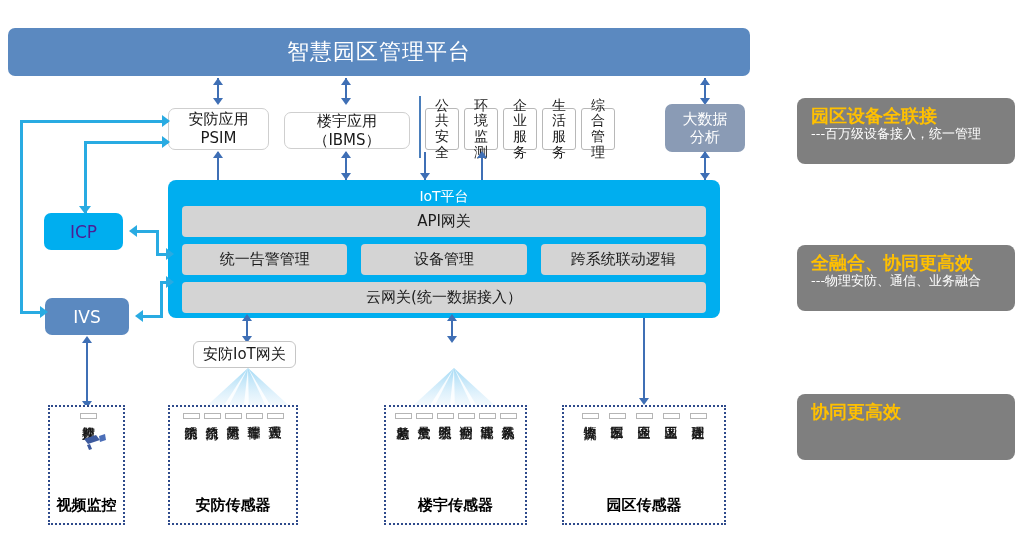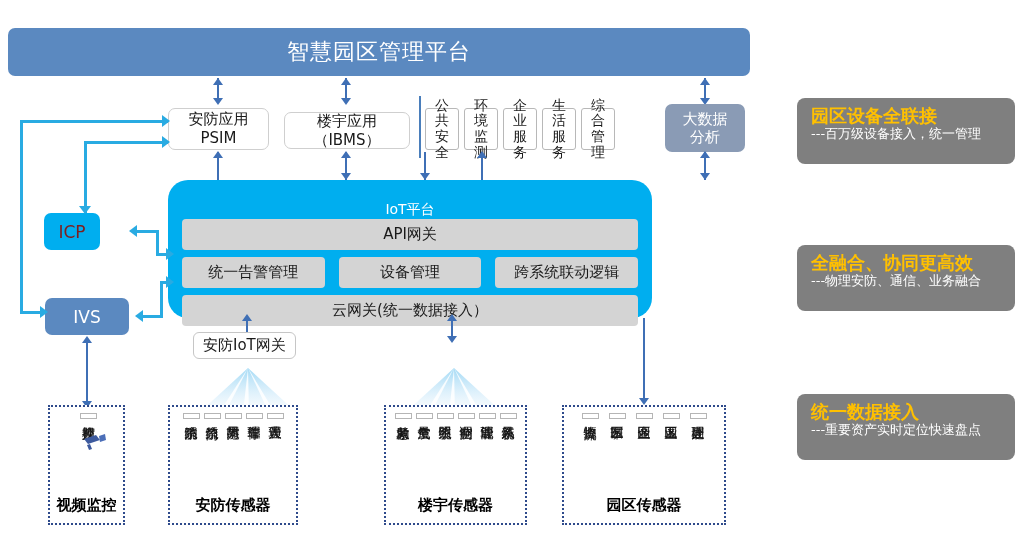--- a/index.html
+++ b/index.html
@@ -32,41 +32,41 @@
   }
 
   .bigdata {
     position: absolute; background: #8A9BB5; border-radius: 7px;
     display: flex; align-items: center; justify-content: center;
     text-align: center; color: #ffffff; font-size: 15px; line-height: 1.2;
   }
 
   
   .iot-platform {
-    position: absolute; left: 168px; top: 180px; width: 484px; height: 138px;
-    background: #00AEEF; border-radius: 20px;
-    padding: 19px 14px 12px 14px;
+    position: absolute; left: 168px; top: 180px; width: 552px; height: 138px;
+    background: #00AEEF; border-radius: 8px;
+    padding: 6px 14px 12px 14px;
   }
   .iot-title {
     text-align: center; color: #ffffff; font-size: 14px;
     height: 20px; line-height: 20px;
   }
   .iot-row { display: flex; gap: 14px; margin-bottom: 7px; }
   .iot-cell {
     background: #D4D4D4; border-radius: 4px; height: 31px; flex: 1;
     display: flex; align-items: center; justify-content: center;
     color: #1a1a1a; font-size: 15px;
   }
 
   
   .icp {
-    position: absolute; left: 44px; top: 213px; width: 56px; height: 37px;
+    position: absolute; left: 44px; top: 213px; width: 79px; height: 37px;
     background: #00AEEF; border-radius: 7px;
     display: flex; align-items: center; justify-content: center;
-    color: #7f1d1d; font-size: 17px;
+    color: #4c1d95; font-size: 17px;
   }
   .ivs {
     position: absolute; left: 45px; top: 298px; width: 84px; height: 37px;
     background: #5B89C0; border-radius: 7px;
     display: flex; align-items: center; justify-content: center;
     color: #ffffff; font-size: 17px;
   }
 
   
   .gateway {
@@ -239,21 +239,21 @@
   <div class="tri down" style="left:82px; top:401px;"></div>
 
   <div class="conn" style="left:246px; top:318px; width:2px; height:23px;"></div>
   <div class="tri up" style="left:242px; top:314px;"></div>
   <div class="tri down" style="left:242px; top:336px;"></div>
 
   <div class="conn" style="left:451px; top:318px; width:2px; height:23px;"></div>
   <div class="tri up" style="left:447px; top:314px;"></div>
   <div class="tri down" style="left:447px; top:336px;"></div>
 
-  <div class="gateway" style="left:193px; top:332px;">
+  <div class="gateway" style="left:193px; top:341px;">
     <span>安防IoT网关</span>
   </div>
 
   <svg class="beam" style="left:189px; top:368px;" width="118" height="45" viewBox="0 0 118 45">
     <defs>
       <linearGradient id="bg1" x1="0" y1="0" x2="0" y2="1">
         <stop offset="0%" stop-color="#9ED8F5" stop-opacity="0.95"></stop>
         <stop offset="100%" stop-color="#DCEEFB" stop-opacity="0.15"></stop>
       </linearGradient>
     </defs>
@@ -327,17 +327,16 @@
 
   <div class="feature" style="top:98px;">
     <div class="feature-title">园区设备全联接</div>
     <div class="feature-sub">---百万级设备接入，统一管理</div>
   </div>
   <div class="feature" style="top:245px;">
     <div class="feature-title">全融合、协同更高效</div>
     <div class="feature-sub">---物理安防、通信、业务融合</div>
   </div>
   <div class="feature" style="top:394px;">
-    <div class="feature-title">统一数据接入</div>
-    <div class="feature-sub">---重要资产实时定位快速盘点</div>
+    <div class="feature-title">协同更高效</div>
   </div>
 
 </div>
 
 </body></html>

